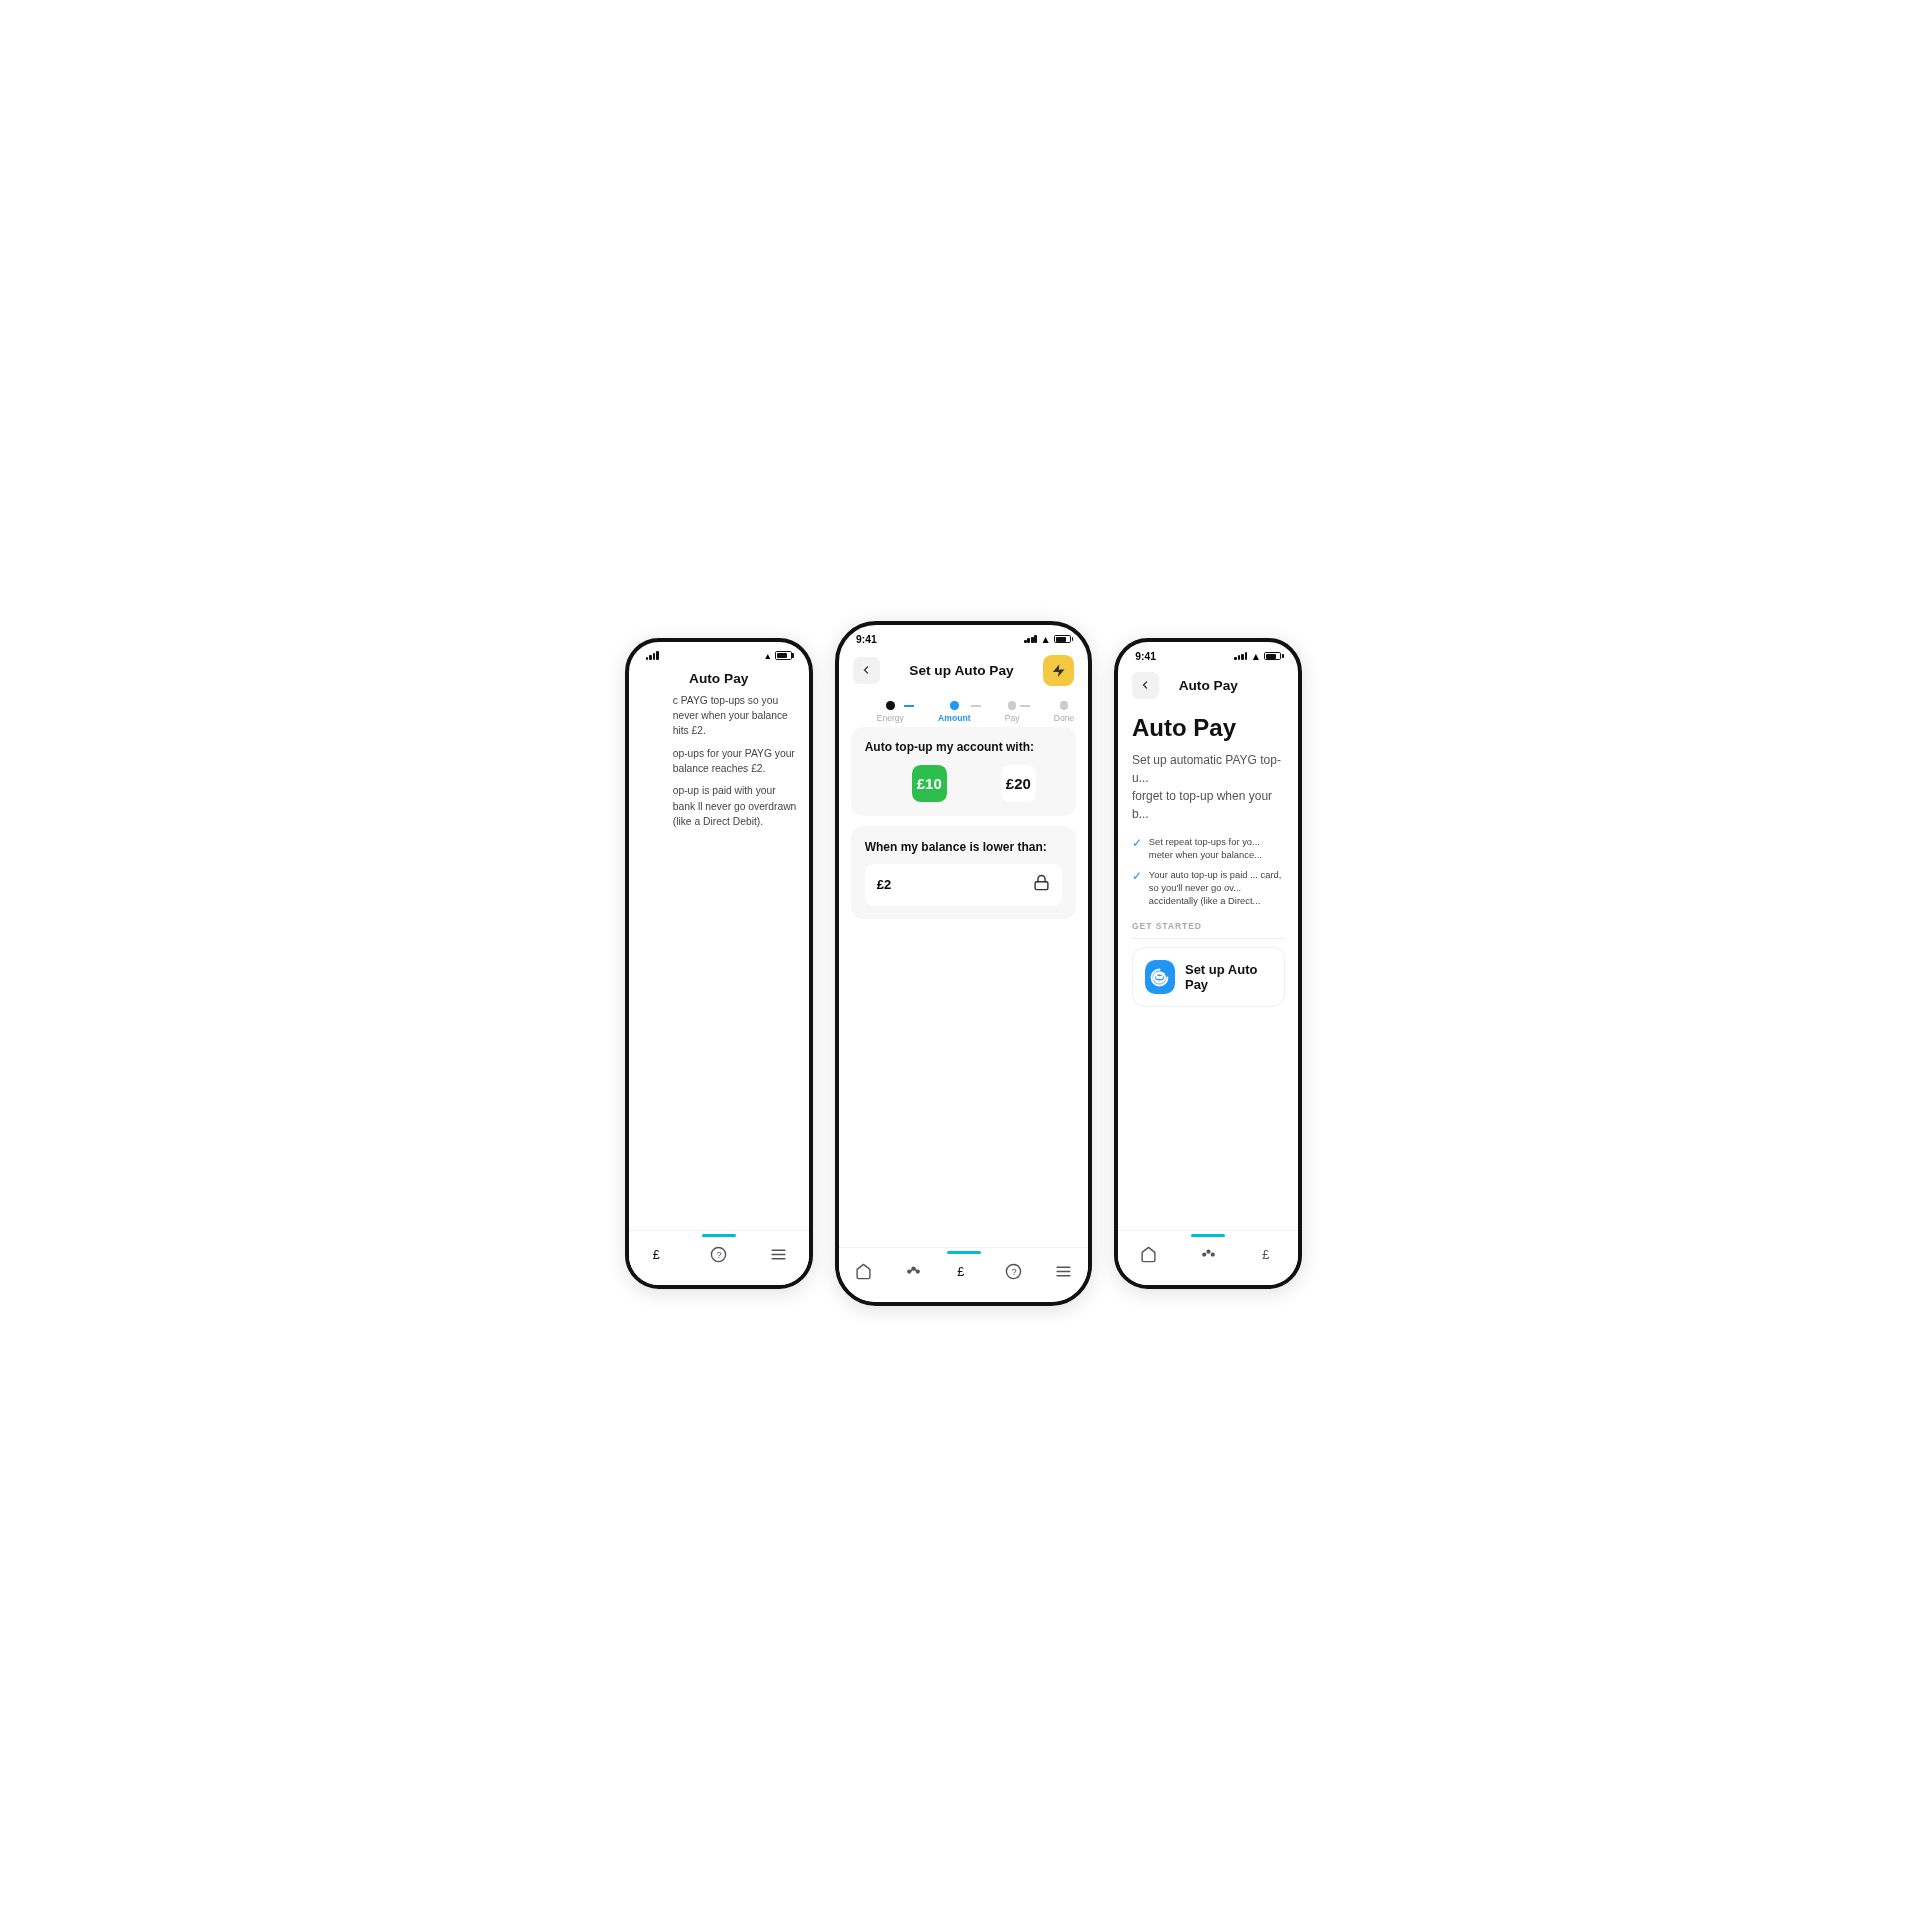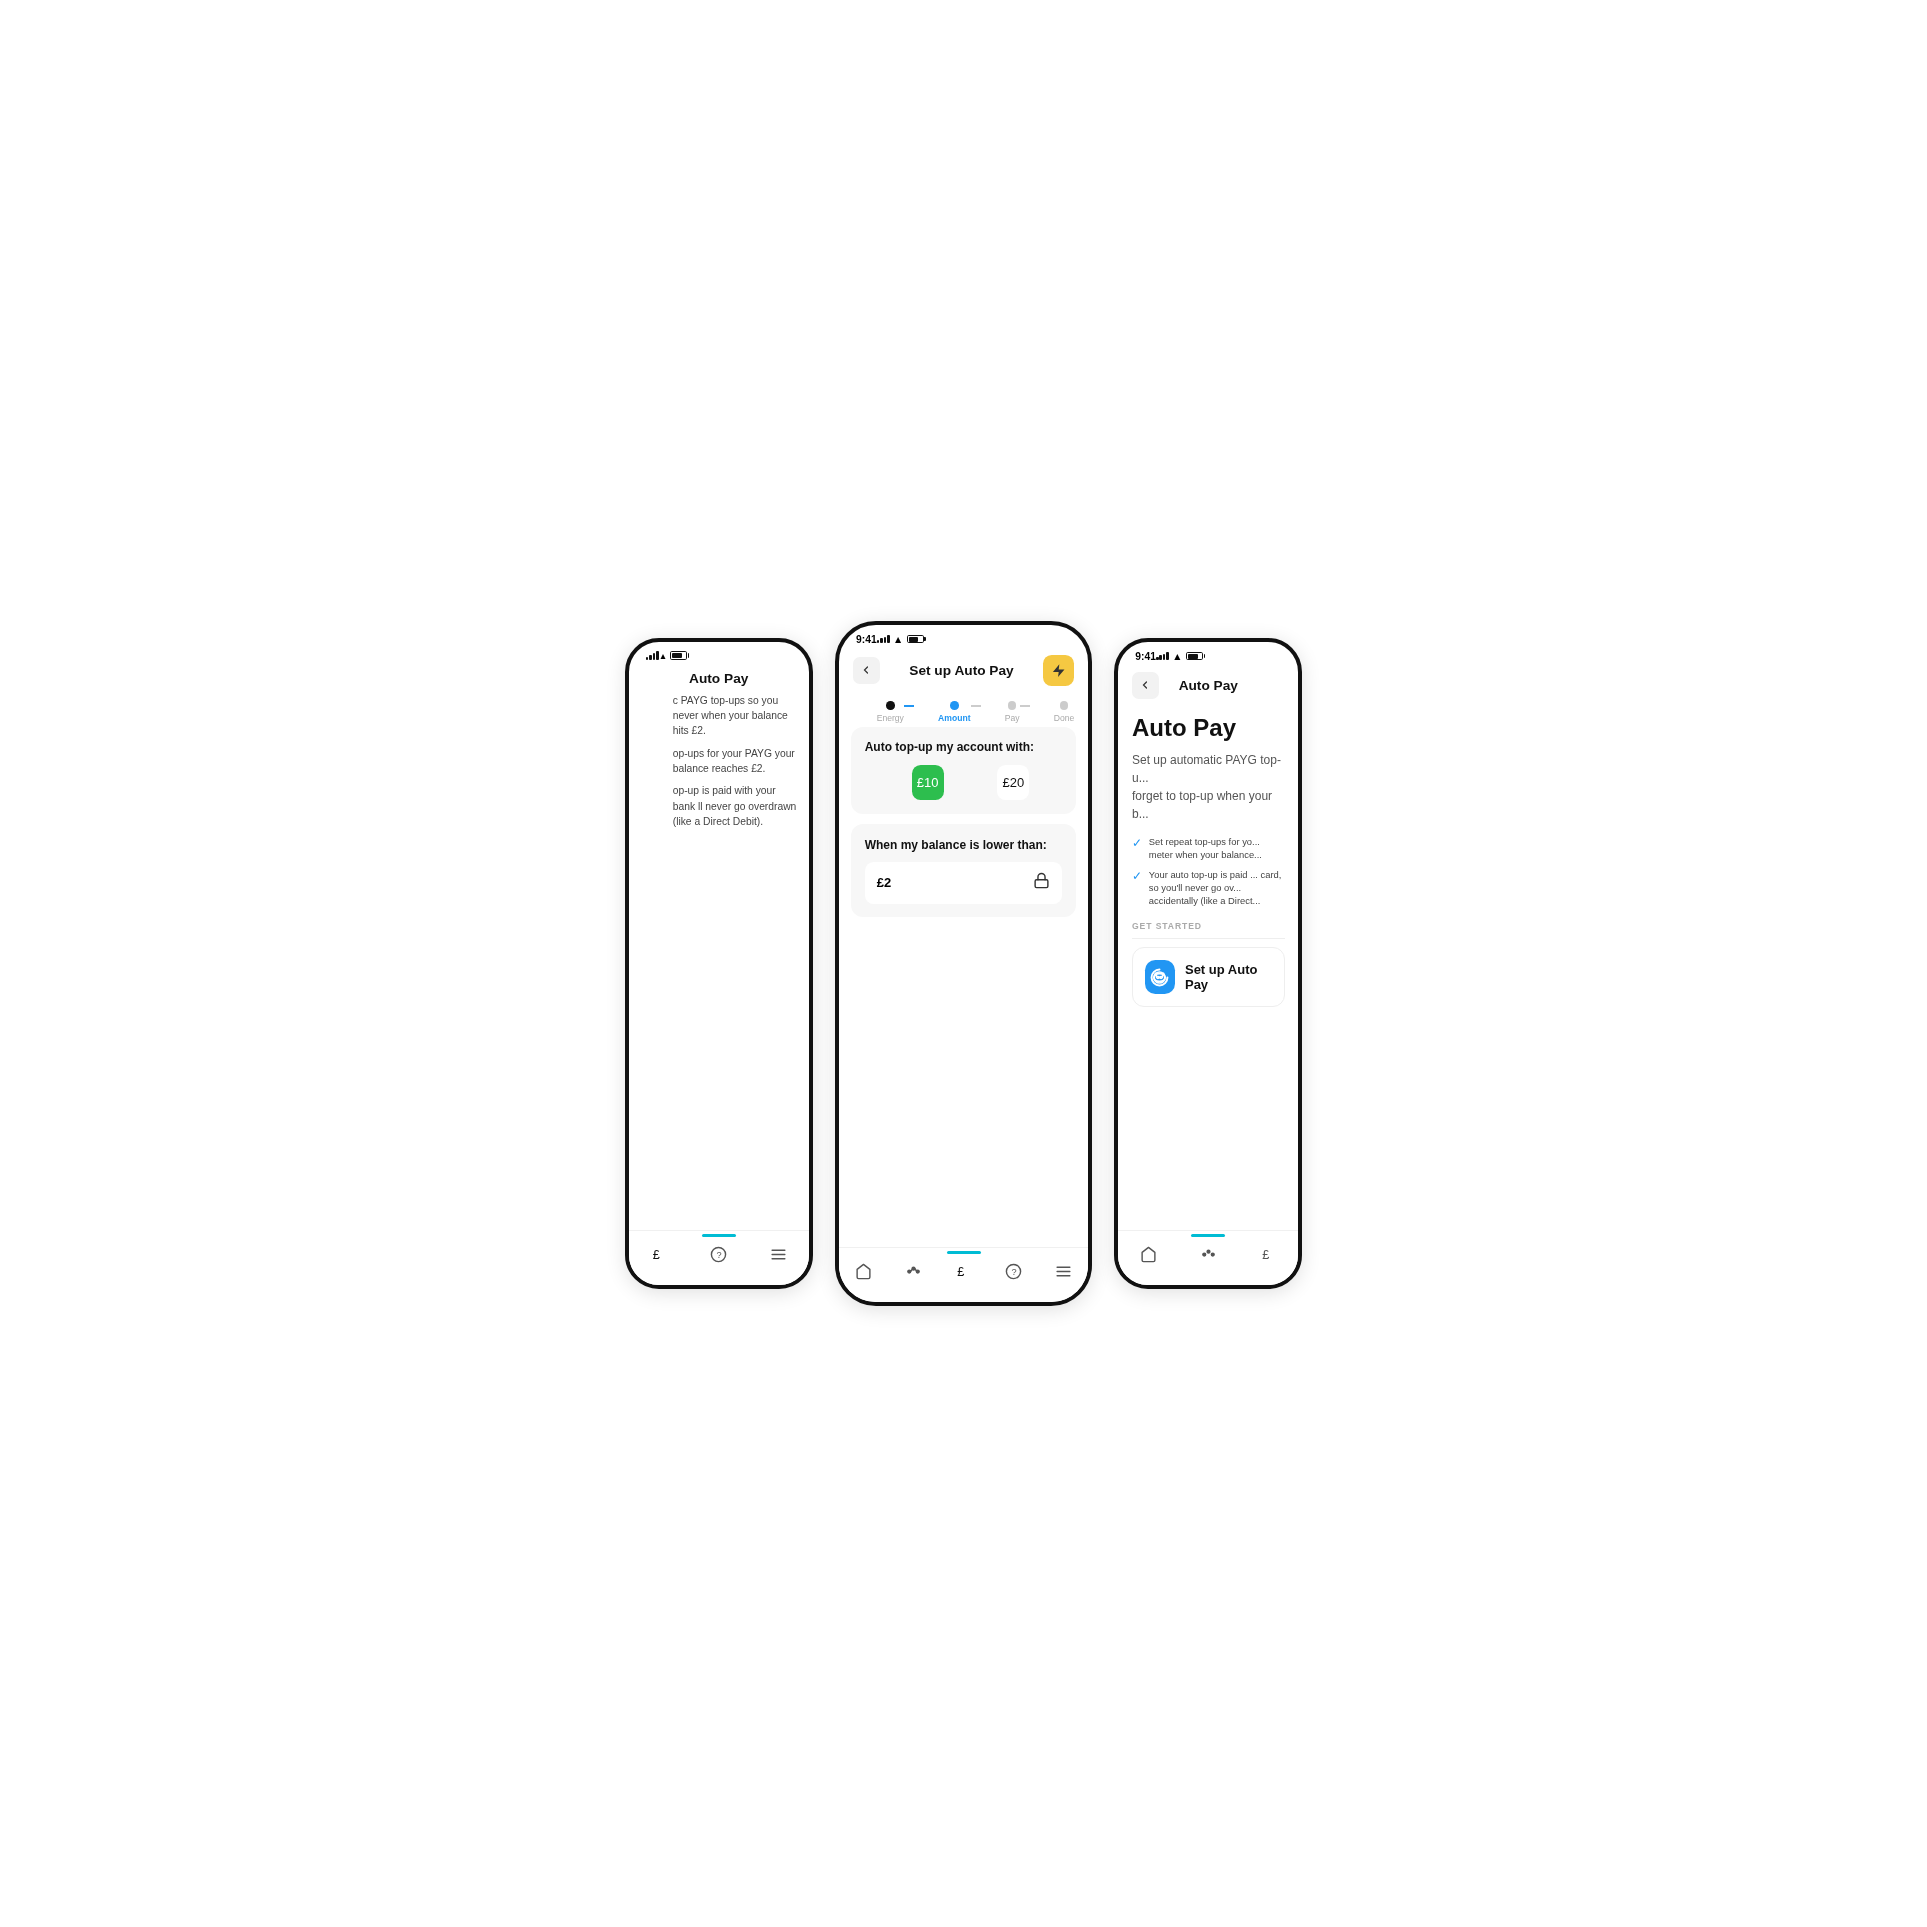--- a/index.html
+++ b/index.html
@@ -37,25 +37,26 @@
     .phone-right {
       width: 188px;
       height: 651px;
       border-radius: 34px;
       z-index: 1;
     }
 
     
     .status-bar {
       display: flex;
-      justify-content: flex-start;
+      justify-content: space-between;
       align-items: center;
       padding: 8.6px 17px 3.4px;
       font-size: 9.4px;
       font-weight: 600;
+      gap: 40px;
     }
     .status-time { font-size: 10.3px; font-weight: 700; }
     .status-icons { display: flex; align-items: center; gap: 3.4px; }
     .signal-icon { display: flex; align-items: flex-end; gap: 0.9px; }
     .signal-bar { width: 2.6px; background: #111; border-radius: 0.9px; }
     .wifi-icon { font-size: 8.6px; }
     .battery-icon {
       width: 17px; height: 8.6px; border: 1.3px solid #111; border-radius: 1.7px; position: relative; display: flex; align-items: center; padding: 0.9px;
     }
     .battery-icon::after { content: ''; width: 1.7px; height: 4.3px; background: #111; position: absolute; right: -3.4px; border-radius: 0 0.9px 0.9px 0; }
@@ -138,21 +139,21 @@
     
     .amount-row {
       display: flex; gap: 6.8px;
     }
     .amount-btn {
       flex: 1;
       padding: 10.3px 5.1px;
       border-radius: 8.6px;
       border: none;
       background: #fff;
-      font-size: 13px; font-weight: 400;
+      font-size: 15px; font-weight: 700;
       color: #111;
       cursor: pointer;
       text-align: center;
       margin-left: 47px;
     }
     .amount-btn.selected {
       background: #2dbe4e;
       color: #fff;
     }
     .amount-btn.other {

